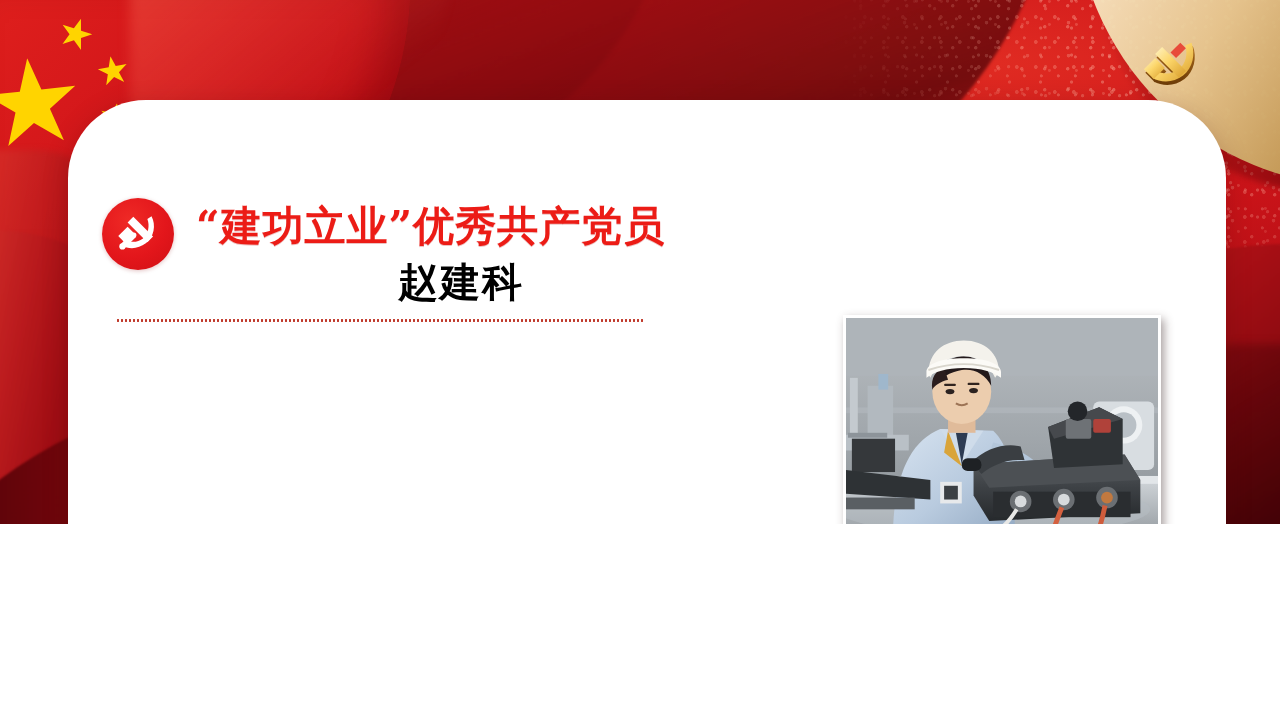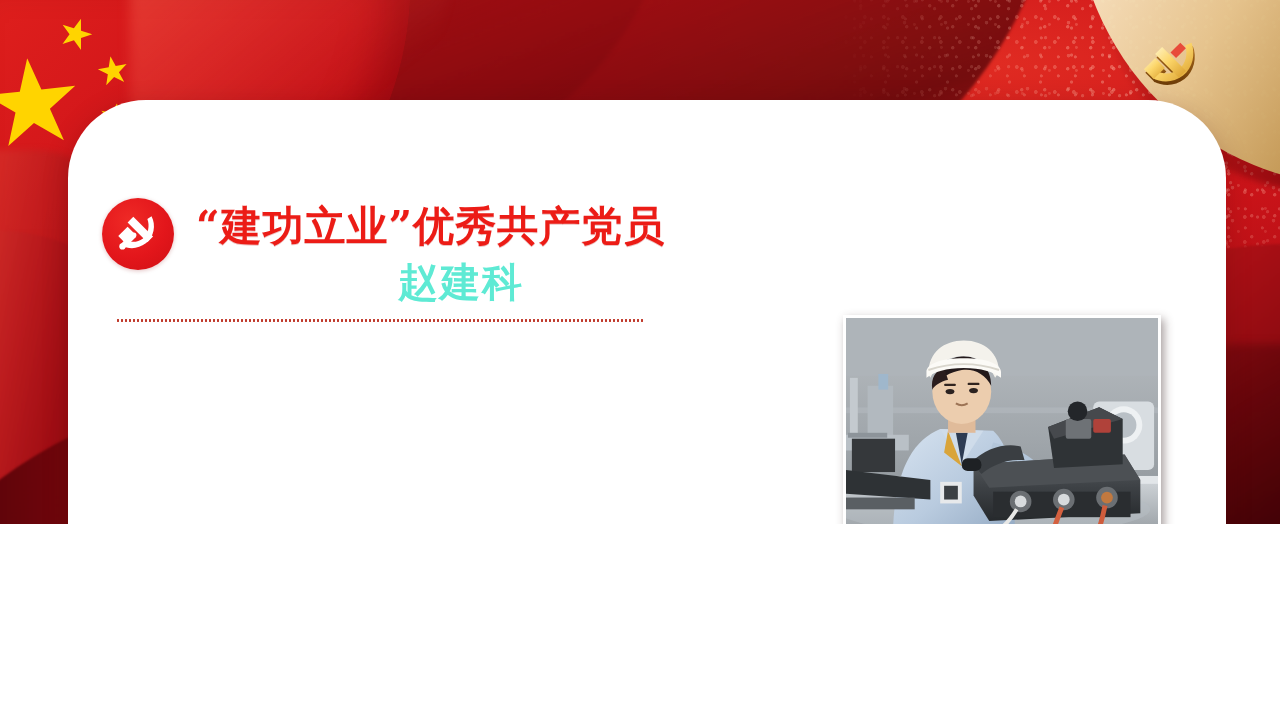--- a/index.html
+++ b/index.html
@@ -233,21 +233,21 @@
     white-space: nowrap;
     text-shadow: 0 1px 0 rgba(180,10,10,.25);
   }
   .title-name {
     position: absolute;
     left: 398px; top: 262px;
     font-family: "DejaVu Serif", "Liberation Serif", serif;
     font-weight: bold;
     font-size: 40px;
     line-height: 1;
-    color: #5eead4;
+    color: #000000;
     letter-spacing: 2px;
     white-space: nowrap;
   }
 
   
   .divider {
     position: absolute;
     left: 116px; top: 319px;
     width: 527px; height: 3px;
     background-image: radial-gradient(circle, #c0392b 0 1.1px, transparent 1.4px);

